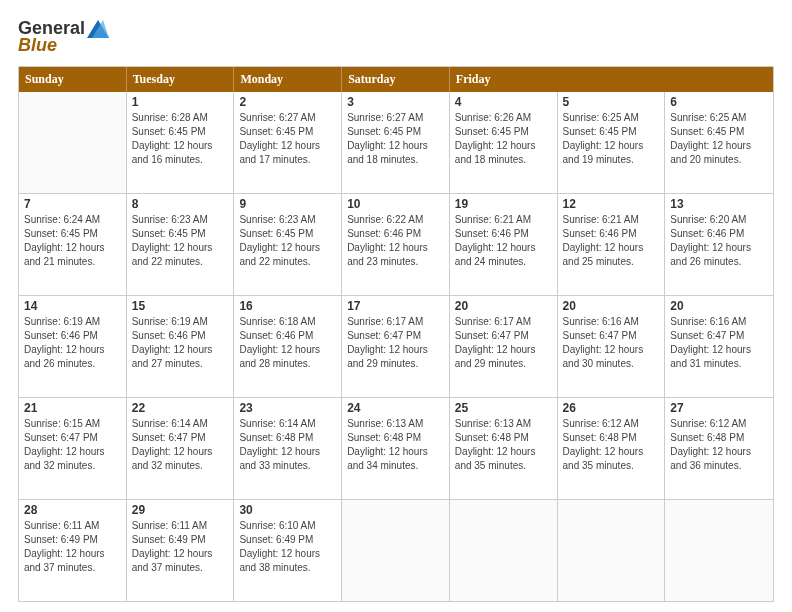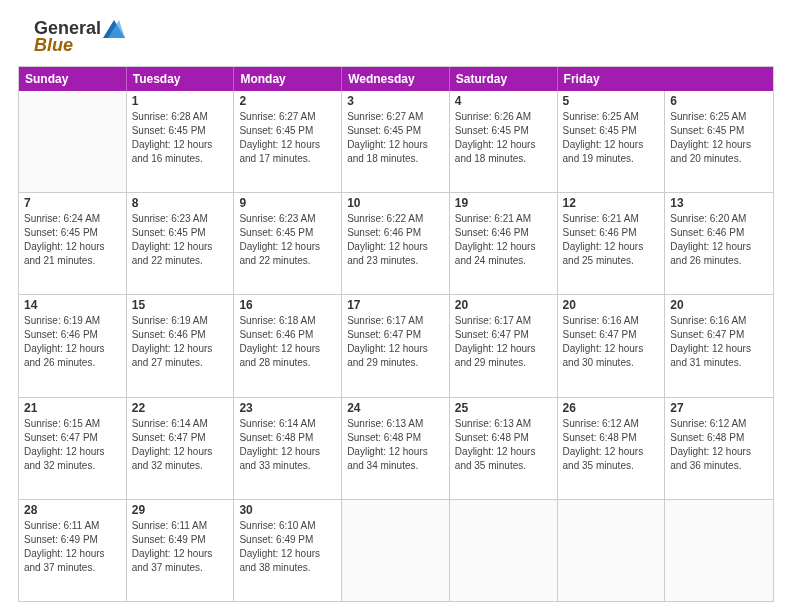--- a/index.html
+++ b/index.html
@@ -15,21 +15,20 @@
       height: 612px;
       padding: 18px 18px 10px 18px;
       display: flex;
       flex-direction: column;
     }
     .header {
       display: flex;
       justify-content: space-between;
       align-items: flex-start;
       margin-bottom: 10px;
-      margin-left: 16px;
     }
     .logo {
       display: flex;
       flex-direction: column;
       align-items: flex-start;
     }
     .title-block {
       text-align: right;
     }
     .main-title {
@@ -43,21 +42,22 @@
     }
     .calendar {
       flex: 1;
       display: flex;
       flex-direction: column;
       border: 1px solid #ccc;
     }
     .cal-header-row {
       display: grid;
       grid-template-columns: repeat(7, 1fr);
-      background: #a21caf;
+      background: #a16207;
+      font-family: Liberation Serif, serif;
     }
     .cal-header-cell {
       color: #fff;
       font-size: 12px;
       font-weight: bold;
       padding: 5px 6px;
       border-right: 1px solid rgba(255,255,255,0.3);
     }
     .cal-header-cell:last-child { border-right: none; }
     .cal-body {
@@ -113,21 +113,20 @@
       <div class="main-title"></div>
       <div class="subtitle"></div>
     </div>
   </div>
 
   <div class="calendar">
     <div class="cal-header-row" id="cal-header">
         <div class="cal-header-cell">Sunday</div>
         <div class="cal-header-cell">Tuesday</div>
         <div class="cal-header-cell">Monday</div>
-        <div class="cal-header-cell">Wednesday</div>
         <div class="cal-header-cell">Saturday</div>
         <div class="cal-header-cell">Friday</div>
       </div>
     <div class="cal-body" id="cal-body">
         <div class="cal-week">
           <div class="cal-cell empty"></div>
           <div class="cal-cell">
             <div class="day-num">1</div>
             <div class="day-info">Sunrise: 6:28 AM<br>Sunset: 6:45 PM<br>Daylight: 12 hours and 16 minutes.</div>
           </div>

